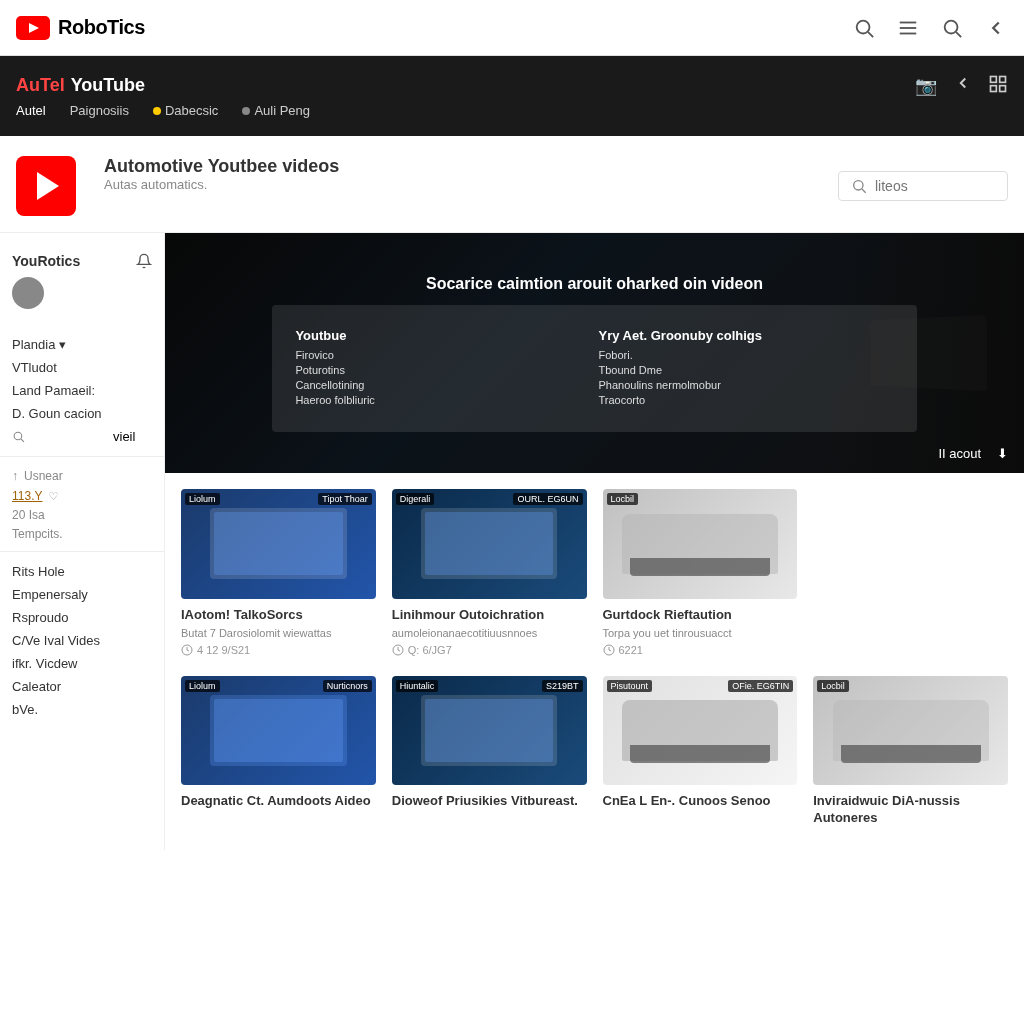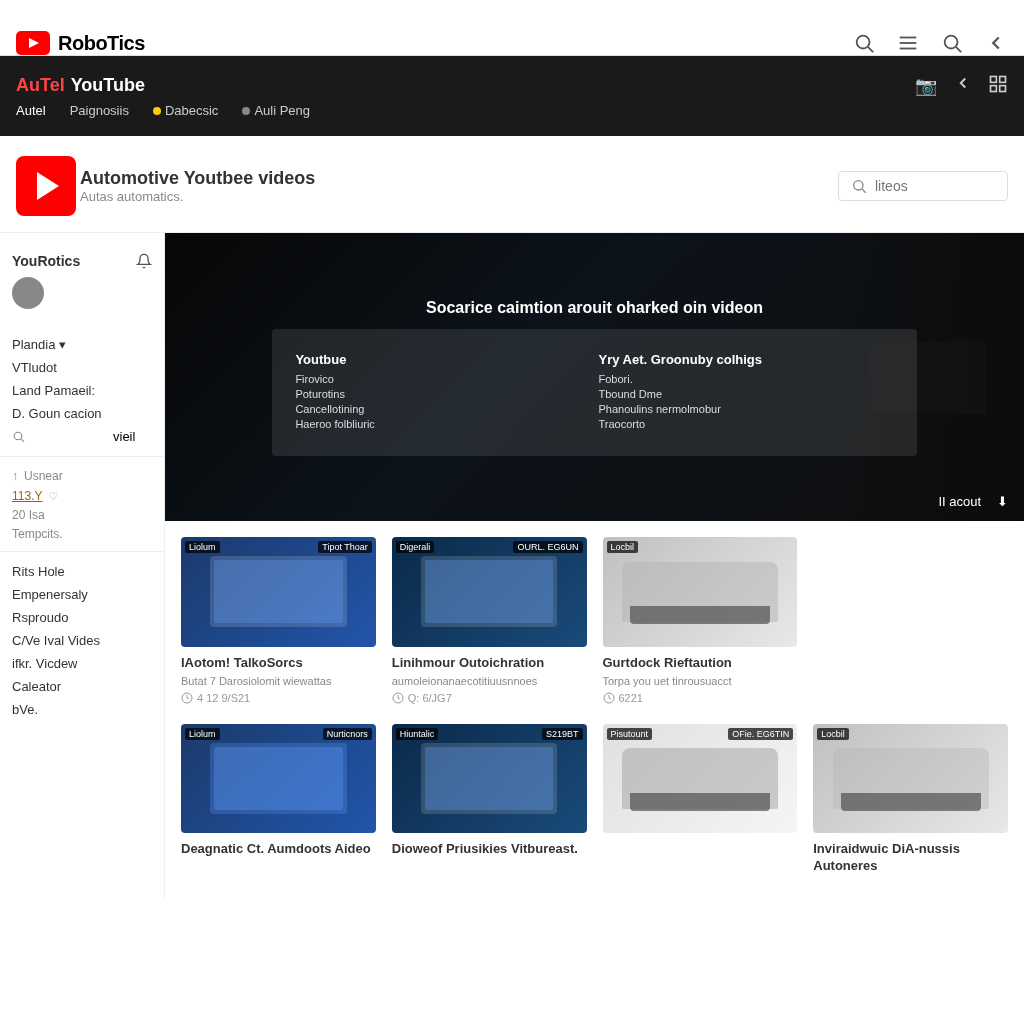--- a/index.html
+++ b/index.html
@@ -1,21 +1,21 @@
 <!DOCTYPE html>
 <html><head>
   <meta charset="utf-8">
   <style>
     * { margin: 0; padding: 0; box-sizing: border-box; }
     body { font-family: 'Arial', sans-serif; background: #fff; width: 1024px; overflow-x: hidden; }
 
     
     .top-nav {
       display: flex;
-      align-items: flex-end;
+      align-items: center;
       justify-content: space-between;
       height: 56px;
       padding: 0 16px;
       border-bottom: 1px solid #e0e0e0;
       background: #fff;
     }
     .top-nav-left {
       display: flex;
       align-items: center;
       gap: 8px;
@@ -96,22 +96,21 @@
     
     .channel-header {
       display: flex;
       align-items: center;
       justify-content: space-between;
       padding: 20px 16px 16px 16px;
       border-bottom: 1px solid #eee;
     }
     .channel-header-left {
       display: flex;
-      align-items: center;
-      gap: 4px;
+      gap: 28px;
     }
     .channel-logo {
       width: 60px;
       height: 60px;
       background: #ff0000;
       border-radius: 8px;
       display: flex;
       align-items: center;
       justify-content: center;
     }
@@ -203,21 +202,21 @@
 
     
     .video-area {
       flex: 1;
       padding: 0;
     }
 
     
     .featured-video {
       width: 100%;
-      height: 288px;
+      height: 240px;
       background: #111;
       position: relative;
       overflow: hidden;
     }
     .featured-video-overlay {
       position: absolute;
       inset: 0;
       display: flex;
       flex-direction: column;
       justify-content: center;
@@ -667,20 +666,23 @@
           <div class="video-card-title">Dioweof Priusikies Vitbureast.</div>
         </div>
       </div>
 
       <div class="video-card">
         <div class="video-thumbnail thumb-white">
           <span class="thumb-label-tl">Pisutount</span>
           <span class="thumb-label-tr">OFie. EG6TIN</span>
           <div class="thumb-car-shape" style="background:rgba(160,160,160,0.5);"></div>
         </div>
+        <div class="video-card-info">
+          <div class="video-card-title">CnEa L En-. Cunoos Senoo</div>
+        </div>
       </div>
 
       <div class="video-card">
         <div class="video-thumbnail thumb-silver">
           <span class="thumb-label-tl">Locbil</span>
           <div class="thumb-car-shape" style="background:rgba(180,180,180,0.4);"></div>
         </div>
         <div class="video-card-info">
           <div class="video-card-title">Inviraidwuic DiA-nussis Autoneres</div>
         </div>

